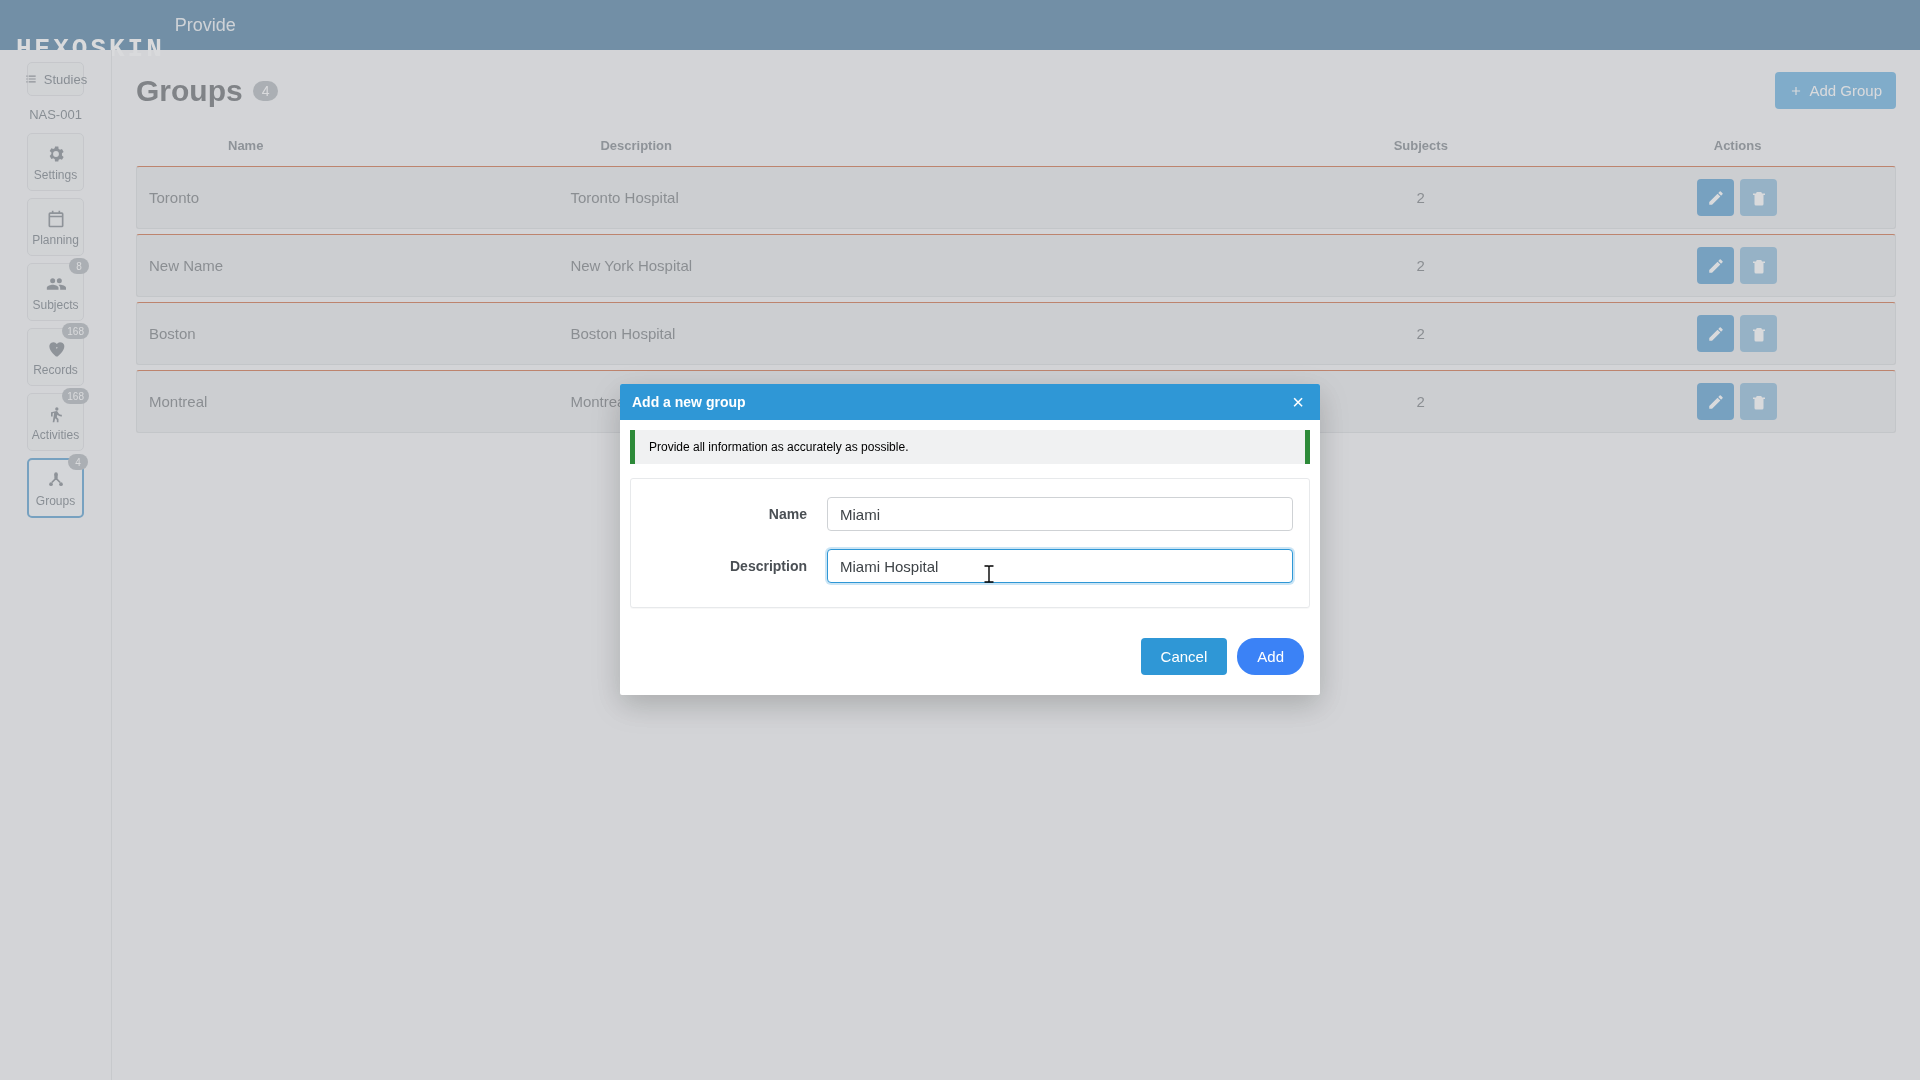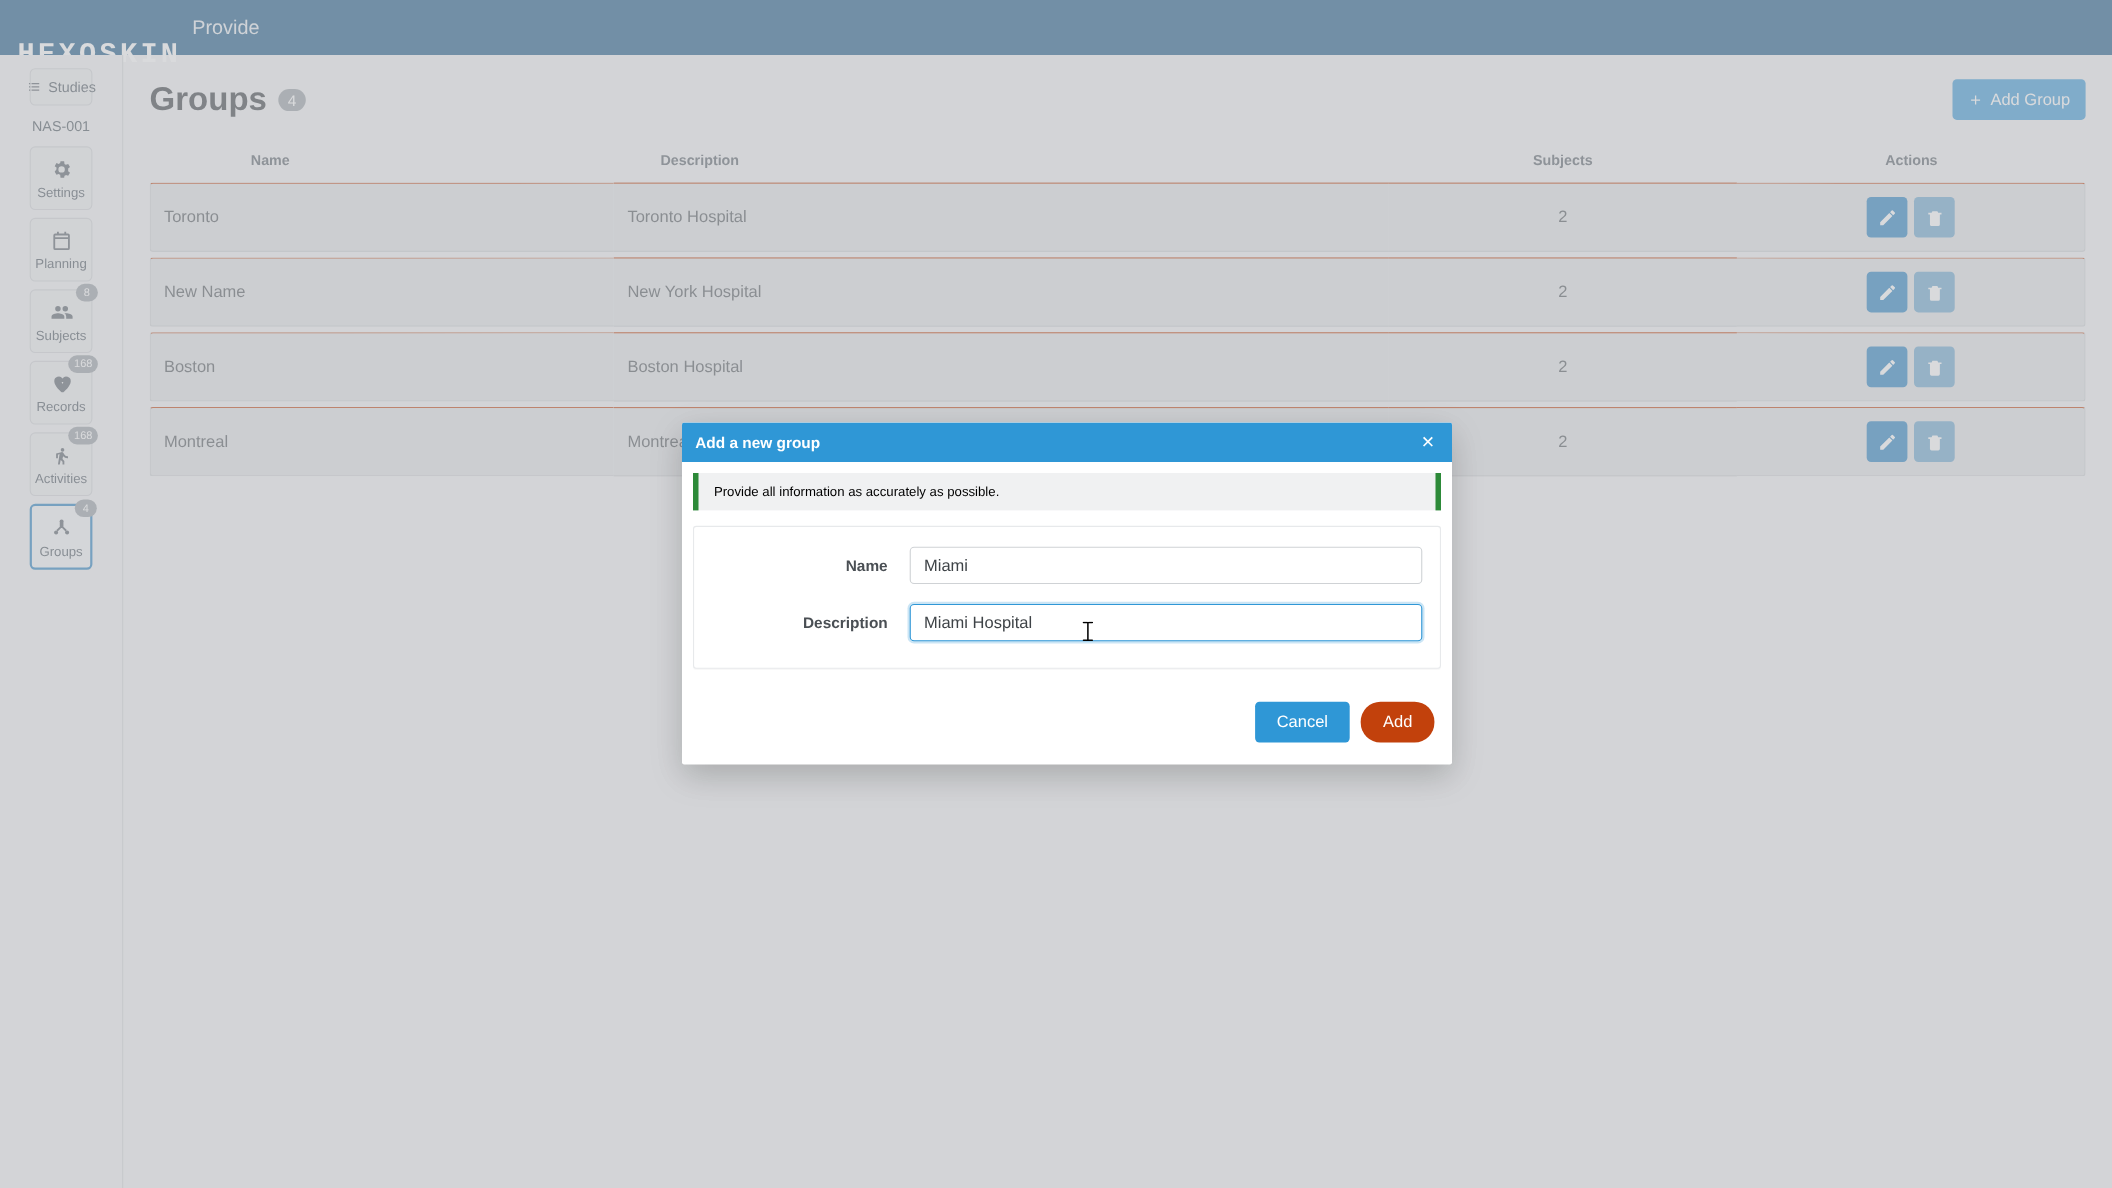--- a/index.html
+++ b/index.html
@@ -56,21 +56,21 @@
   .info-banner { border-left: 5px solid #2d8a39; border-right: 5px solid #2d8a39; background: #f0f1f2; color: #000000; font-size: 12px; padding: 10px 14px; margin-bottom: 14px; }
   .form-card { background: #fff; border: 1px solid #e7e9eb; border-radius: 3px; padding: 18px 16px 24px; box-shadow: 0 1px 1px rgba(0,0,0,.03); }
   .form-row { display: flex; align-items: center; gap: 20px; margin-bottom: 18px; }
   .form-row:last-child { margin-bottom: 0; }
   .form-label { width: 160px; text-align: right; font-size: 14px; font-weight: 600; color: #4a4f54; }
   .form-input { flex: 1; height: 34px; border: 1px solid #cfd2d5; border-radius: 4px; padding: 0 12px; font-size: 15px; color: #3e4347; outline: none; }
   .form-input.focus { border: 1px solid #2f97d6; box-shadow: 0 0 0 2px rgba(47,151,214,.25); }
   .modal-actions { display: flex; justify-content: flex-end; gap: 10px; padding: 20px 16px 20px; }
   .btn { border: none; border-radius: 4px; padding: 10px 20px; font-size: 15px; cursor: pointer; color: #fff; }
   .btn.cancel { background: #2f97d6; }
-  .btn.add    { background: #c2410c; border-radius: 18px; }
+  .btn.add    { background: #3b82f6; border-radius: 18px; }
 
   .text-cursor { position: fixed; width: 16px; height: 18px; pointer-events: none; }
 </style>
 </head>
 <body>
 
 <div class="header">
   <span class="logo">HEXOSKIN</span>
   <span class="subbrand">Provide</span>
 </div>

